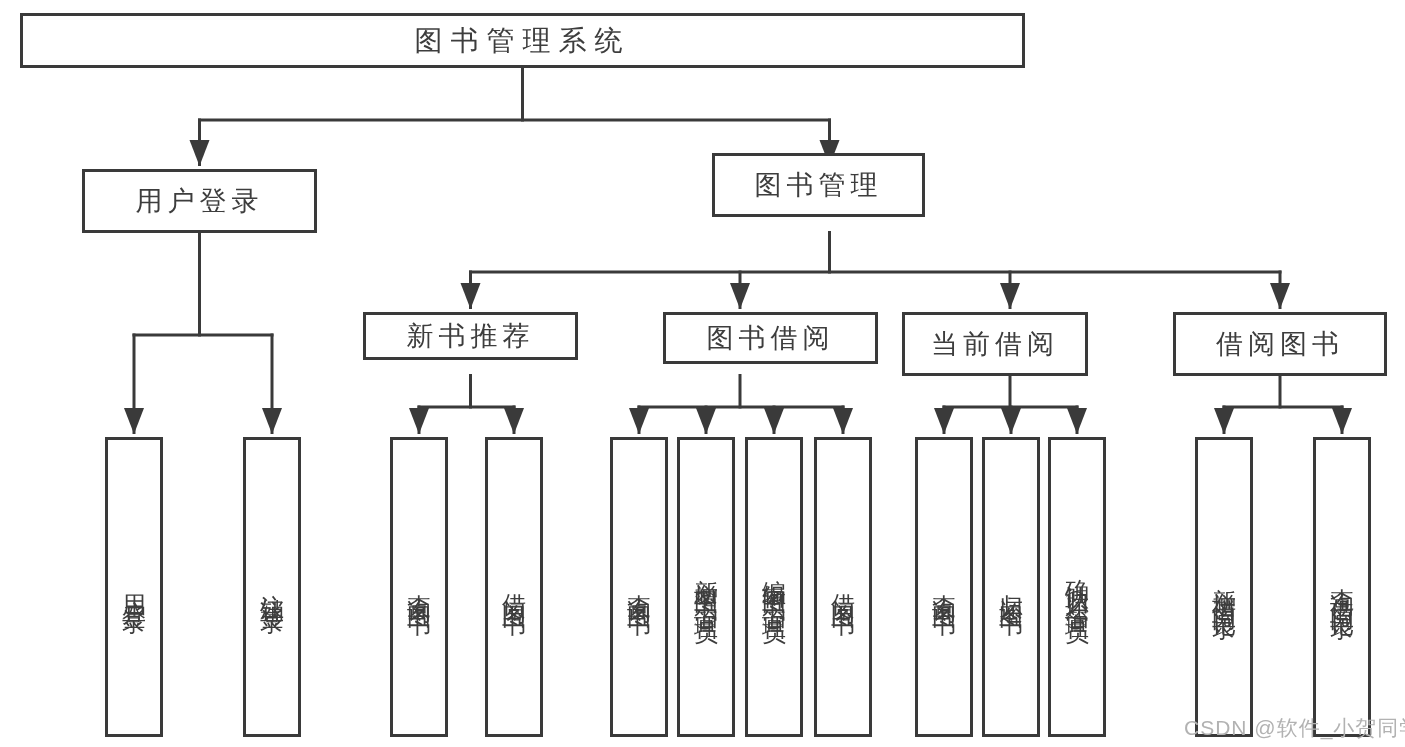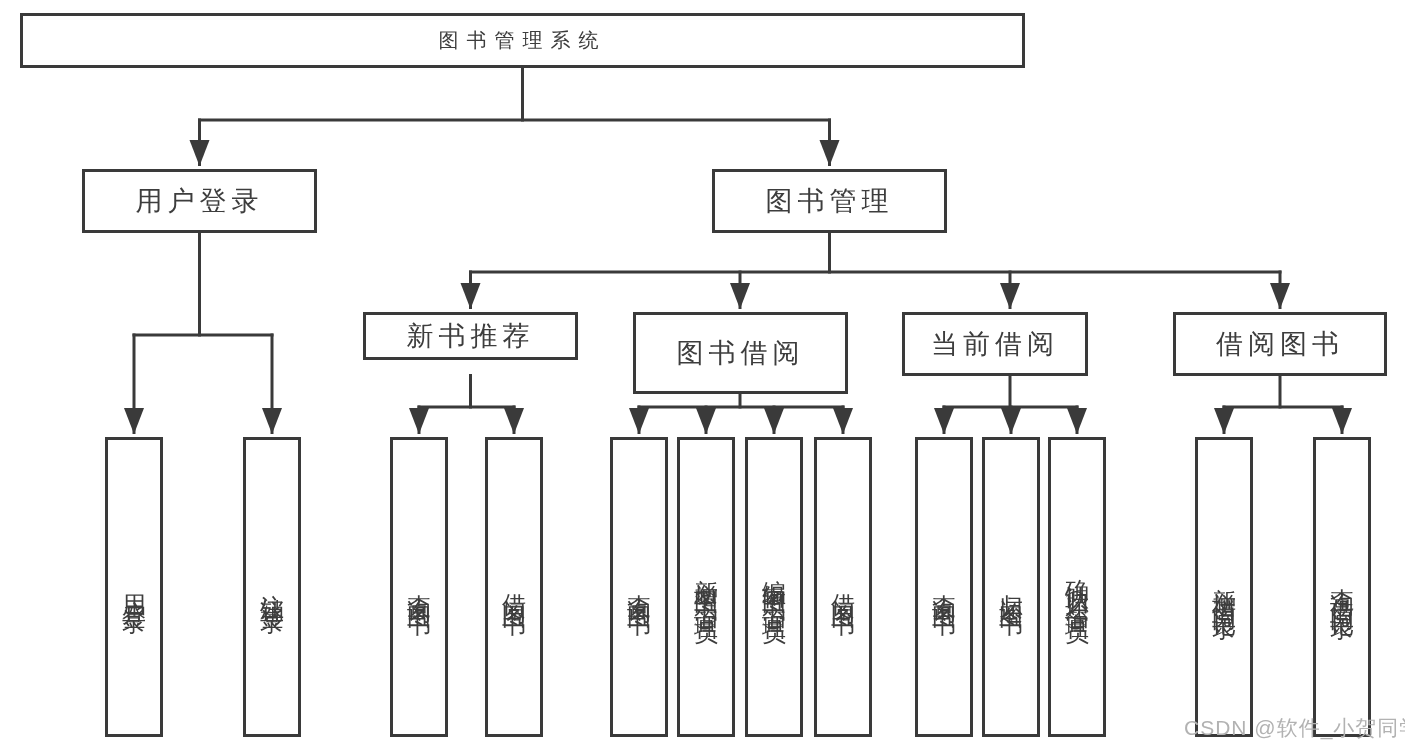--- a/index.html
+++ b/index.html
@@ -24,21 +24,21 @@
     box-sizing: border-box;
     background: #ffffff;
     border: 3px solid #3a3a3a;
     color: #3d3d3d;
     display: flex;
     align-items: center;
     justify-content: center;
     z-index: 1;
     white-space: nowrap;
   }
-  .root-node  { font-size: 20px; letter-spacing: 8px; }
+  .root-node  { font-size: 28px; letter-spacing: 8px; }
   .h-node     { font-size: 27px; letter-spacing: 5px; }
   .v-node {
     writing-mode: vertical-rl;
     text-orientation: mixed;
     font-size: 24px;
     letter-spacing: 6px;
     line-height: 1;
   }
   .watermark {
     position: absolute;
@@ -101,24 +101,24 @@
       <line x1="1280" y1="374" x2="1280" y2="408.5"></line>
       <line x1="1222.5" y1="407" x2="1343.5" y2="407"></line>
       <line x1="1224" y1="405.5" x2="1224" y2="434" marker-end="url(#arw)"></line>
       <line x1="1342" y1="405.5" x2="1342" y2="434" marker-end="url(#arw)"></line>
     </g>
   </svg>
 
   <div class="node root-node" style="left:20px;top:13px;width:1005px;height:55px">图书管理系统</div>
 
   <div class="node h-node" style="left:82px;top:169px;width:235px;height:64px">用户登录</div>
-  <div class="node h-node" style="left:712px;top:169px;width:235px;height:64px">图书管理</div>
+  <div class="node h-node" style="left:712px;top:153px;width:213px;height:64px">图书管理</div>
 
   <div class="node h-node" style="left:363px;top:312px;width:215px;height:48px">新书推荐</div>
-  <div class="node h-node" style="left:633px;top:312px;width:215px;height:82px">图书借阅</div>
+  <div class="node h-node" style="left:663px;top:312px;width:215px;height:52px">图书借阅</div>
   <div class="node h-node" style="left:902px;top:312px;width:186px;height:64px">当前借阅</div>
   <div class="node h-node" style="left:1173px;top:312px;width:214px;height:64px">借阅图书</div>
 
   <div class="node v-node" style="left:105px;top:437px;width:58px;height:300px">用户登录</div>
   <div class="node v-node" style="left:243px;top:437px;width:58px;height:300px">注销登录</div>
 
   <div class="node v-node" style="left:390px;top:437px;width:58px;height:300px">查询图书</div>
   <div class="node v-node" style="left:485px;top:437px;width:58px;height:300px">借阅图书</div>
 
   <div class="node v-node" style="left:610px;top:437px;width:58px;height:300px">查询图书</div>

